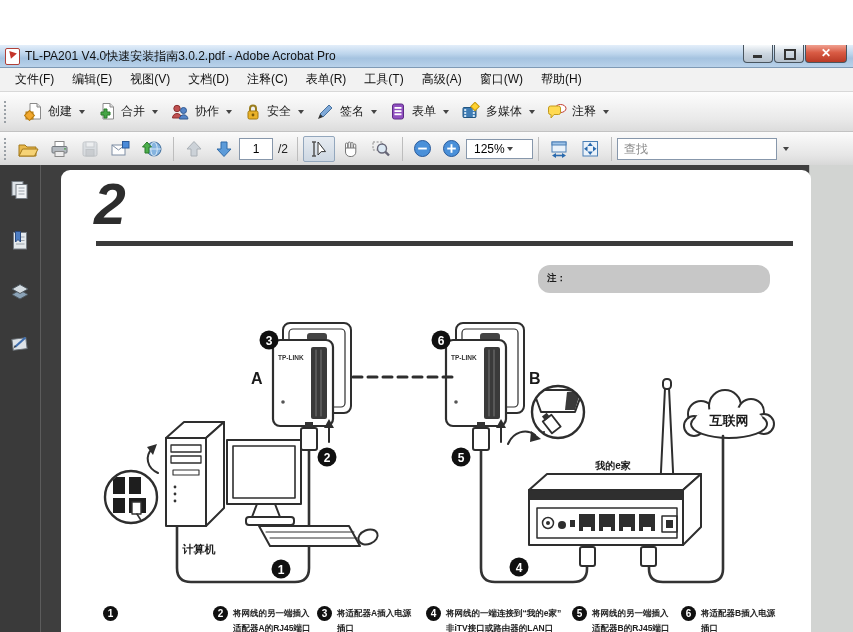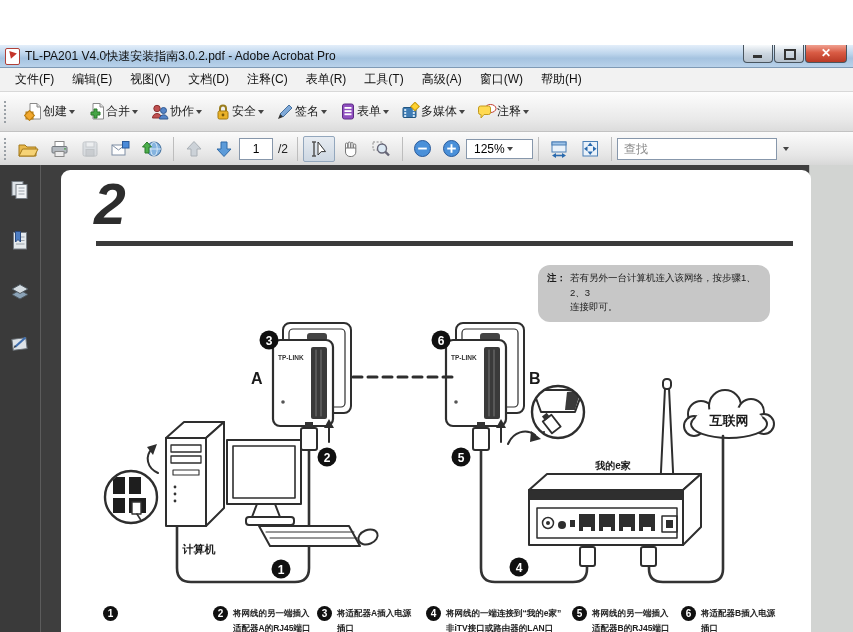--- a/index.html
+++ b/index.html
@@ -15,21 +15,21 @@
   .glyph-max{position:absolute;left:9px;top:4px;width:8px;height:7px;border:2px solid #333;}
   .glyph-close{position:absolute;left:0;top:1px;width:100%;text-align:center;color:#fff;font-size:12px;font-weight:bold;}
   
   .menubar{height:23px;background:#f2f2f2;border-bottom:1px solid #d8d8d8;display:flex;align-items:flex-end;padding-left:6px;font-size:12px;color:#111;}
   .menu-item{padding:3px 9px;}
   
   .toolbar1{height:39px;background:linear-gradient(#fdfdfd,#e9e9e9 70%,#dcdcdc);border-bottom:1px solid #c2c2c2;display:flex;align-items:center;}
   .toolbar2{height:33px;background:linear-gradient(#fbfbfb,#e6e6e6 70%,#d8d8d8);border-bottom:1px solid #9a9a9a;display:flex;align-items:center;}
   .grip{width:4px;height:24px;margin:0 5px 0 3px;background-image:radial-gradient(#9aa0a6 35%,transparent 40%);background-size:4px 4px;}
   .tb-group{display:flex;align-items:center;gap:6px;padding:0 9px;font-size:12px;color:#222;}
-  .tb-btn{display:flex;align-items:center;padding:2px 3px;text-align:center;}
+  .tb-btn{display:flex;align-items:center;gap:5px;padding:2px 3px;text-align:center;}
   .caret{width:0;height:0;border-left:3.5px solid transparent;border-right:3.5px solid transparent;border-top:4px solid #444;margin-left:2px;}
   .sep{width:1px;height:24px;background:#bdbdbd;margin:0 5px;}
   .tool{padding:2px 4px;display:flex;align-items:center;border:1px solid transparent;}
   .tool.active{border:1px solid #93a7bd;border-radius:2px;background:linear-gradient(#e7ecf2,#cdd7e2);}
   .page-input{width:28px;height:18px;border:1px solid #8797ab;font-size:12px;text-align:center;font-family:"Liberation Sans",sans-serif;}
   .page-total{font-size:12px;color:#222;margin:0 4px 0 5px;}
   .zoom-box{width:58px;height:18px;border:1px solid #8797ab;background:#fff;font-size:12px;display:flex;align-items:center;padding-left:7px;gap:0;}
   .find-box{width:150px;height:18px;border:1px solid #8797ab;background:#fff;font-size:12px;padding-left:6px;font-family:"Liberation Sans",sans-serif;color:#b91c1c;}
   .find-box::placeholder{color:#8a8a8a;}
   
@@ -316,21 +316,20 @@
     </div>
 
     <div class="doc-area">
       <div class="page">
 
         <div class="sec-num">2</div>
         <div class="sec-rule"></div>
 
         <div class="note-box">
           <b>注：</b>
-          <span><span>若有另外一台计算机连入该网络，按步骤1、2、3</span><br><span>连接即可。</span></span>
         </div>
 
         <svg class="diagram" viewBox="0 0 750 430">
           <defs>
             <clipPath id="cpC">
                 <circle cx="70" cy="327" r="25"></circle>
               </clipPath>
             <clipPath id="cpB">
                 <circle cx="497" cy="242" r="26"></circle>
               </clipPath>

